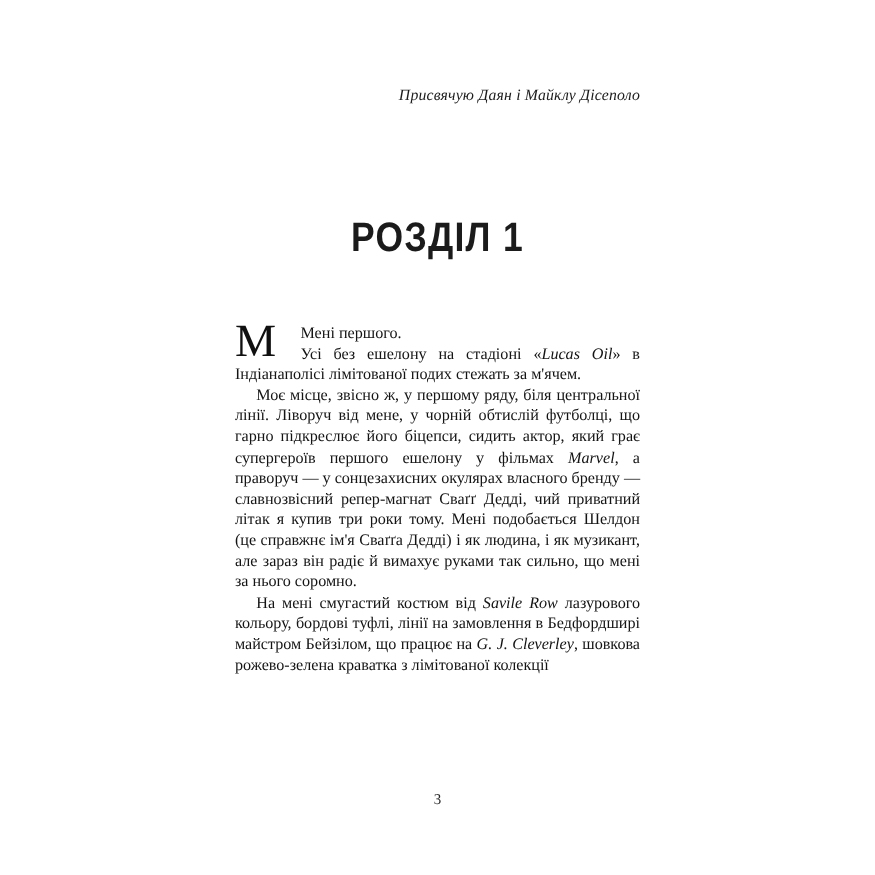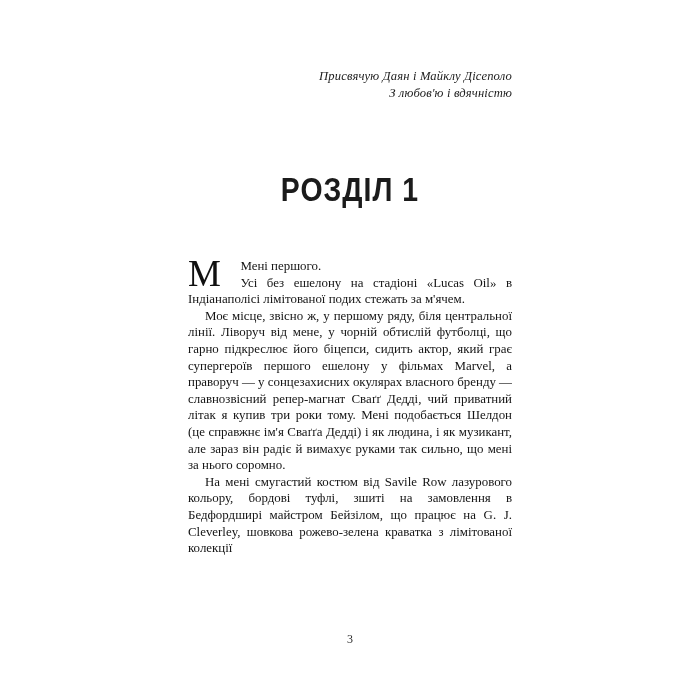--- a/index.html
+++ b/index.html
@@ -86,48 +86,48 @@
     float: left;
     font-family: "Liberation Serif", "DejaVu Serif", serif;
     font-size: 37px;
     line-height: 29px;
     padding: 1px 1.5px 0 0;
     margin: 0 1px 0 0;
     color: #101010;
   }
 
   .it {
+    font-style: italic;
   }
 
   
   .folio {
     position: absolute;
     left: 0;
     top: 632px;
     width: 700px;
     text-align: center;
     font-size: 12px;
     color: #2a2a2a;
   }
 </style>
 </head>
 <body>
 
 <div class="page">
 
   <div class="dedication">
     <span class="ded-line">Присвячую Даян і Майклу Дісеполо</span>
-    <span class="ded-line">З любов'ю і вдячністю</span>
   </div>
 
   <div class="chapter-heading">РОЗДІЛ 1</div>
 
   <div class="body-block">
       <p class="para first"><span class="dropcap">М</span></p>
       <p class="para"><span>Мені першого.</span></p>
       <p class="para"><span>Усі без ешелону на стадіоні «</span><span class="it">Lucas Oil</span><span>» в Індіанаполісі лімітованої подих стежать за м'ячем.</span></p>
       <p class="para"><span>Моє місце, звісно ж, у першому ряду, біля центральної лінії. Ліворуч від мене, у чорній обтислій футболці, що гарно підкреслює його біцепси, сидить актор, який грає супергероїв першого ешелону у фільмах </span><span class="it">Marvel</span><span>, а праворуч — у сонцезахисних окулярах власного бренду — славнозвісний репер-магнат Сваґґ Дедді, чий приватний літак я купив три роки тому. Мені подобається Шелдон (це справжнє ім'я Сваґґа Дедді) і як людина, і як музикант, але зараз він радіє й вимахує руками так сильно, що мені за нього соромно.</span></p>
-      <p class="para"><span>На мені смугастий костюм від </span><span class="it">Savile Row</span><span> лазурового кольору, бордові туфлі, зшиті на замовлення в Бедфордширі майстром Бейзілом, що працює на </span><span class="it">G. J. Cleverley</span><span>, шовкова рожево-зелена краватка з лімітованої колекції</span></p>
+      <p class="para"><span>На мені смугастий костюм від </span><span class="it">Savile Row</span><span> лазурового кольору, бордові туфлі, лінії на замовлення в Бедфордширі майстром Бейзілом, що працює на </span><span class="it">G. J. Cleverley</span><span>, шовкова рожево-зелена краватка з лімітованої колекції</span></p>
     </div>
 
   <div class="folio">3</div>
 
 </div>
 
 </body></html>

